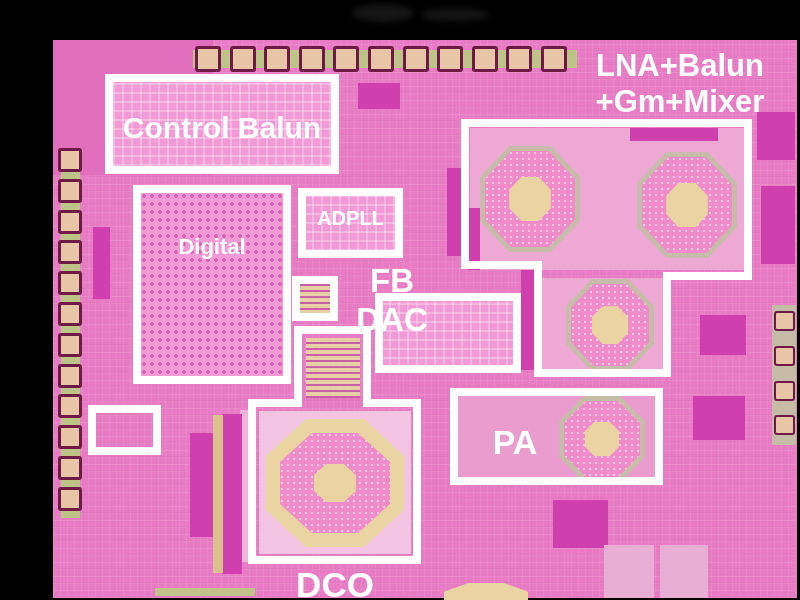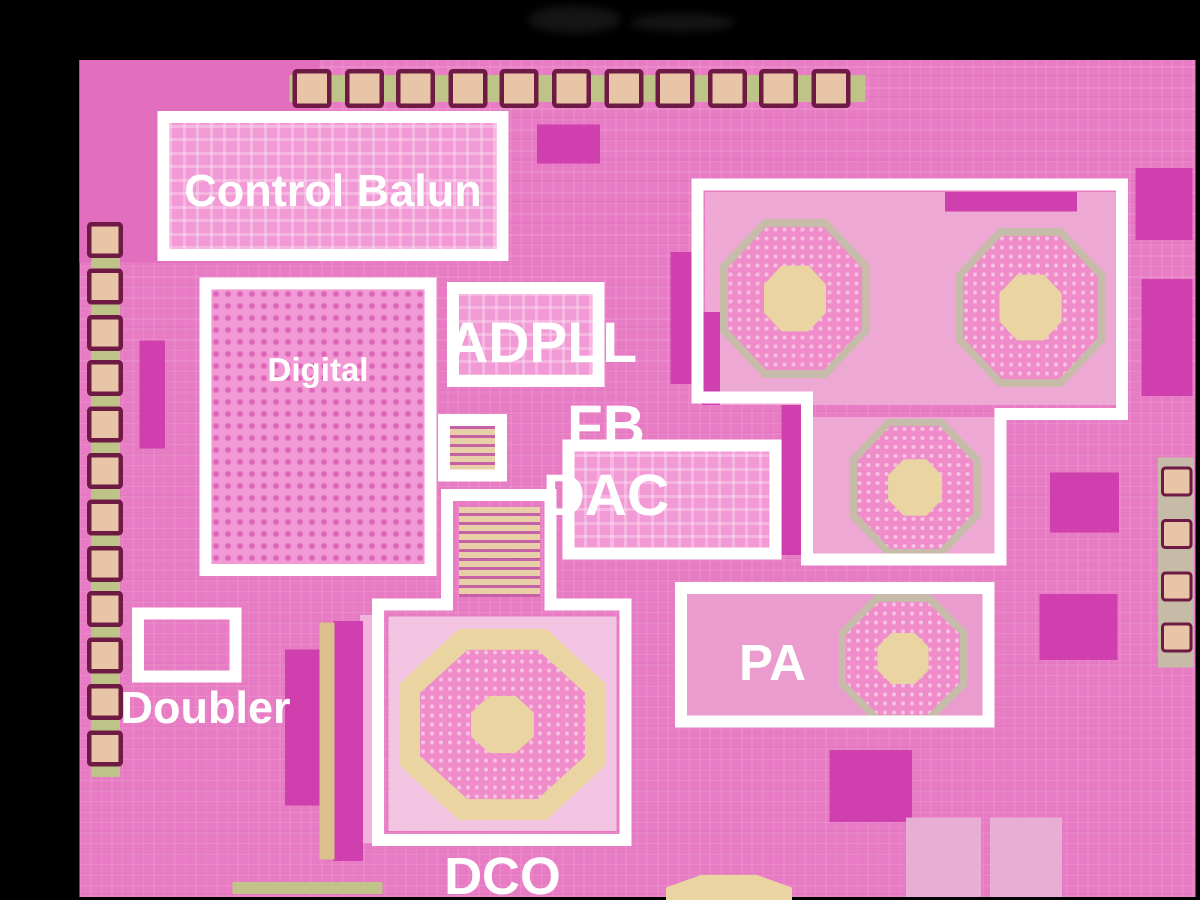--- a/index.html
+++ b/index.html
@@ -157,20 +157,23 @@
     <path d="M298,330 L367,330 L367,403 L417,403 L417,560 L252,560 L252,403 L298,403 Z" fill="none" stroke="#ffffff" stroke-width="8"></path>
   </svg>
 
   <div class="abs smudge" style="left:352px;top:4px;width:62px;height:18px;"></div>
   <div class="abs smudge" style="left:420px;top:9px;width:70px;height:12px;"></div>
 
   <div class="abs lbl" style="left:105px;top:110px;width:234px;font-size:30px;">Control Balun</div>
   <div class="abs lbl" style="left:133px;top:234px;width:158px;font-size:22px;">
     <div>Digital</div>
   </div>
-  <div class="abs lbl" style="left:298px;top:207px;width:105px;font-size:38px;">ADPLL</div>
-  <div class="abs lbl" style="left:346px;top:262px;width:116px;font-size:39px;">FB DAC</div>
+  <div class="abs lbl" style="left:298px;top:207px;width:105px;font-size:20px;">ADPLL</div>
+  <div class="abs lbl" style="left:334px;top:262px;width:116px;font-size:33px;">FB DAC</div>
   <div class="abs lbl" style="left:270px;top:565px;width:130px;font-size:35px;">DCO</div>
   <div class="abs lbl" style="left:470px;top:423px;width:90px;font-size:34px;">PA</div>
   <div class="abs lbl" style="left:78px;top:455px;width:118px;font-size:30px;">
-    <div>Doubler</div>
+  </div>
+  <div class="abs lbl" style="left:582px;top:48px;width:196px;font-size:31px;">
+    <div>LNA+Balun</div>
+    <div>+Gm+Mixer</div>
   </div>
 </div>
 
 </body></html>

